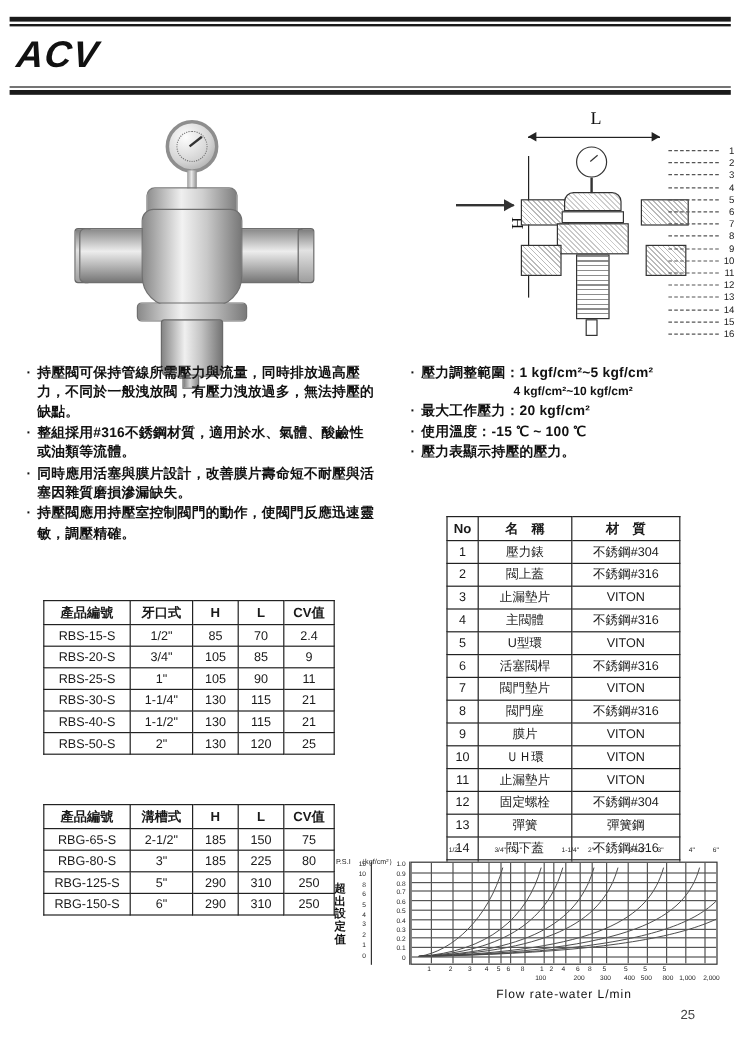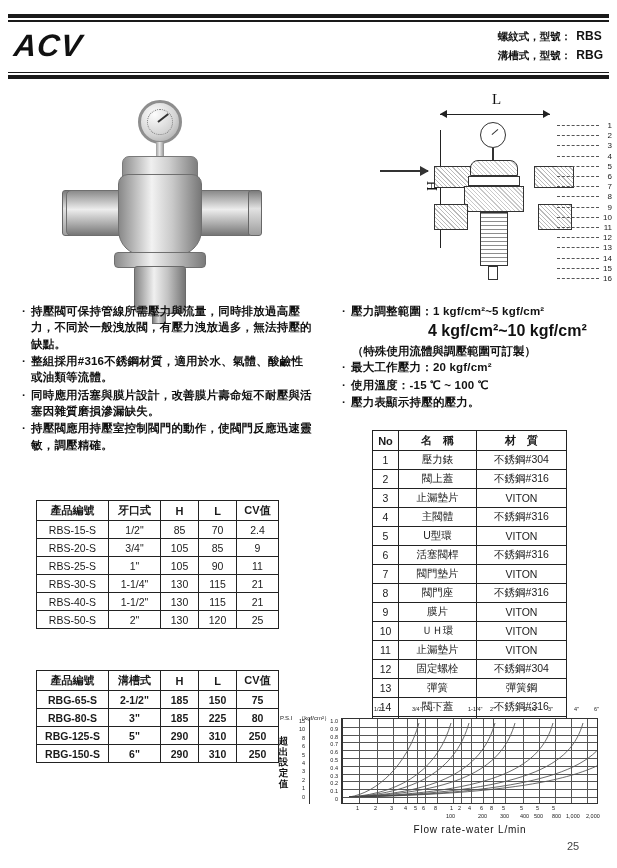--- a/index.html
+++ b/index.html
@@ -173,40 +173,40 @@
     border-top:1px dashed #555;
   }
 
   
   .bullets-left  { position:absolute; left:22px;  top:303px; width:290px; }
   .bullets-right { position:absolute; left:342px; top:303px; width:268px; }
   .bullet { display:flex; font-size:11.5px; font-weight:bold; line-height:1.42;
     margin-bottom:1px; letter-spacing:.2px; }
   .bullet .dot { flex:0 0 9px; }
   .bullet .txt { flex:1; }
-  .sub-line { font-size:16px; font-weight:bold; line-height:1.42;
+  .sub-line { font-size:10px; font-weight:bold; line-height:1.42;
     padding-left:86px; }
   .paren-line { font-size:11.5px; font-weight:bold; line-height:1.42; padding-left:10px; }
 
   
   table.grid { border-collapse:collapse; }
   table.grid td, table.grid th {
     border:1px solid #222; text-align:center;
     font-size:10.5px; font-family:"Liberation Sans", sans-serif;
     padding:2px 3px; white-space:nowrap; color:#1a1a1a;
   }
   table.grid th { font-weight:bold; font-size:11px; }
 
   .tbl-rbs { position:absolute; left:36px; top:500px; }
   .tbl-rbs td, .tbl-rbs th { height:18px; }
   .tbl-rbs .c0 { width:72px; } .tbl-rbs .c1 { width:52px; }
   .tbl-rbs .c2 { width:38px; } .tbl-rbs .c3 { width:38px; } .tbl-rbs .c4 { width:42px; }
 
   .tbl-rbg { position:absolute; left:36px; top:670px; }
-  .tbl-rbg td, .tbl-rbg th { height:18px;font-weight:bold; }
+  .tbl-rbg td, .tbl-rbg th { height:18px; }
   .tbl-rbg .c0 { width:72px; } .tbl-rbg .c1 { width:52px; }
   .tbl-rbg .c2 { width:38px; } .tbl-rbg .c3 { width:38px; } .tbl-rbg .c4 { width:42px; }
 
   .tbl-parts { position:absolute; left:372px; top:430px; }
   .tbl-parts td, .tbl-parts th { height:15px; font-size:10px; padding:0 3px; }
   .tbl-parts .p0 { width:26px; } .tbl-parts .p1 { width:78px; } .tbl-parts .p2 { width:90px; }
 
   
   .chart-block { position:absolute; left:280px; top:692px; width:330px; height:150px; }
   .chart-title { font-size:14.5px; font-weight:bold; letter-spacing:.5px; }
@@ -239,28 +239,20 @@
   .page-num { position:absolute; left:567px; top:840px; font-size:11px; color:#444; }
 </style>
 </head>
 <body>
 
 <div class="header-wrap">
   <div class="rule-thick"></div>
   <div class="rule-thin"></div>
   <div class="header-body">
     <div class="brand">ACV</div>
-    <div class="model-block">
-      <div class="model-line">
-        <span>螺紋式，型號：</span><span class="code">RBS</span>
-      </div>
-      <div class="model-line">
-        <span>溝槽式，型號：</span><span class="code">RBG</span>
-      </div>
-    </div>
   </div>
   <div class="rule-thin"></div>
   <div class="rule-gap"></div>
   <div class="rule-thick"></div>
 </div>
 
 <div class="figures">
 
   <div class="photo">
     <div class="gauge-face">
@@ -339,21 +331,20 @@
   </div>
 
 <div class="bullets-right">
   <div class="bullet">
     <span class="dot">·</span>
     <span class="txt">
       <span>壓力調整範圍：</span><span>1 kgf/cm²~5 kgf/cm²</span>
     </span>
   </div>
   <div class="sub-line">4 kgf/cm²~10 kgf/cm²</div>
-  <div class="paren-line">（特殊使用流體與調壓範圍可訂製）</div>
   <div class="bullet">
     <span class="dot">·</span>
     <span class="txt">最大工作壓力：20 kgf/cm²</span>
   </div>
   <div class="bullet">
     <span class="dot">·</span>
     <span class="txt">使用溫度：-15 ℃ ~ 100 ℃</span>
   </div>
   <div class="bullet">
     <span class="dot">·</span>

